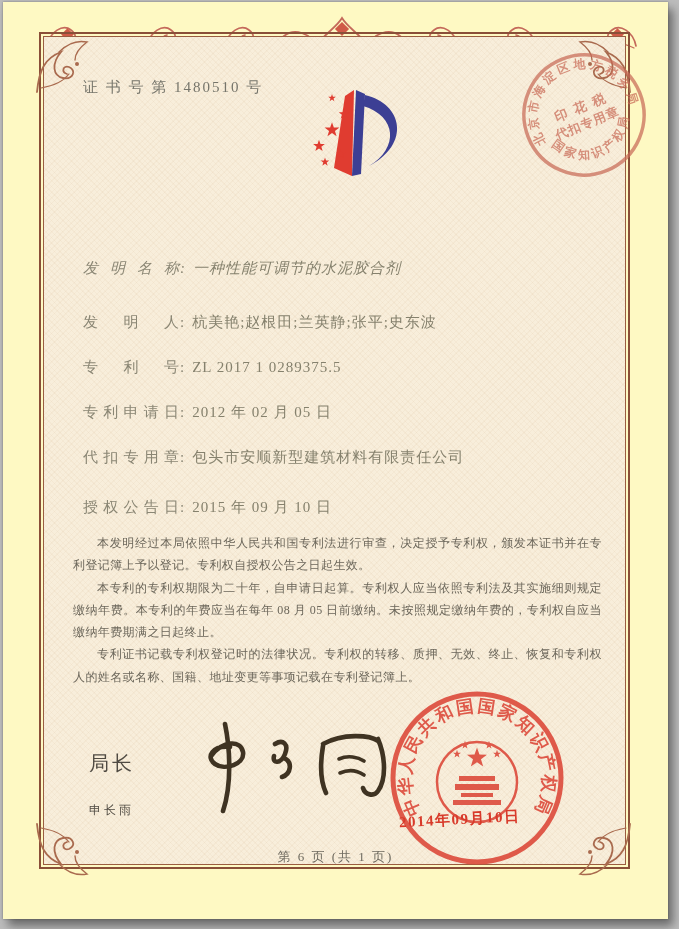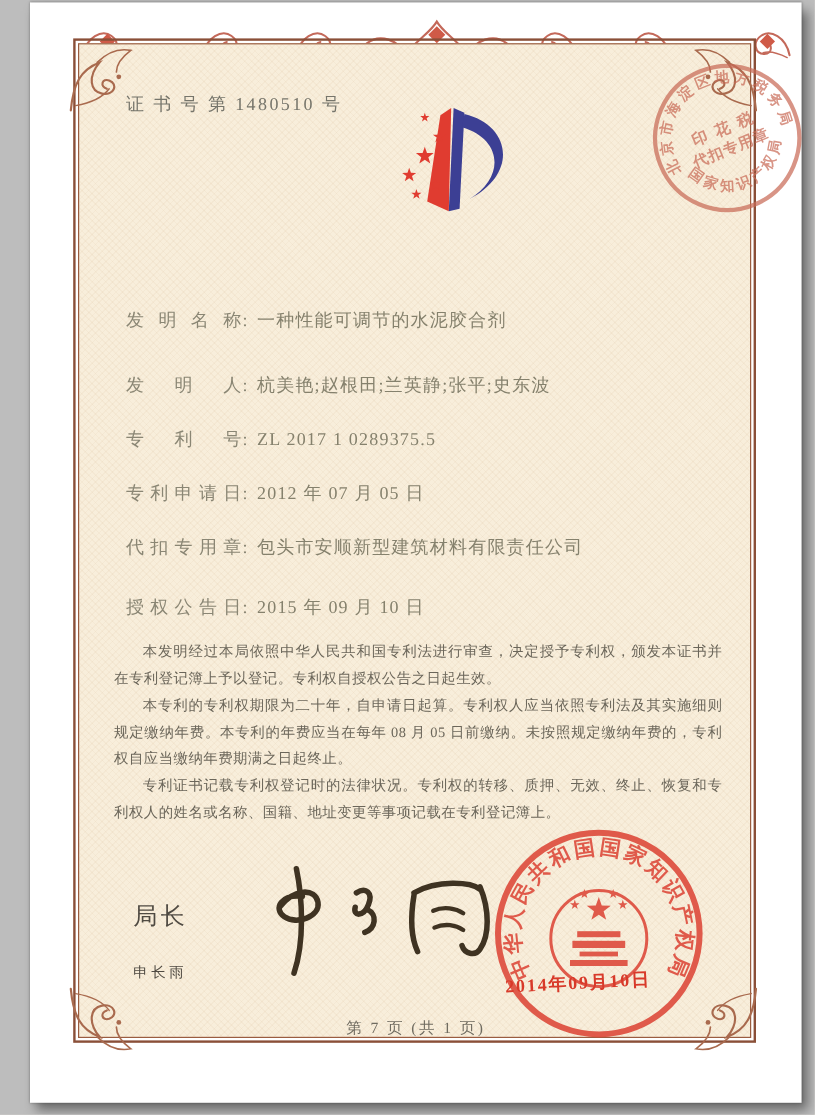--- a/index.html
+++ b/index.html
@@ -1,33 +1,33 @@
 <!DOCTYPE html>
 <html><head>
 <meta charset="utf-8">
 <style>
   html,body{margin:0;padding:0;}
   body{background:#c9c9c9;font-family:"Liberation Serif","DejaVu Serif",serif;}
   .screen{position:relative;width:679px;height:929px;background:#bdbdbd;overflow:hidden;}
-  .paper{position:absolute;left:3px;top:2px;right:11px;bottom:10px;background:#ffffff;
-         box-shadow:5px 7px 9px rgba(40,40,40,.55),0 0 2px rgba(0,0,0,.35);margin-left:22px;}
+  .paper{position:absolute;left:3px;top:2px;right:11px;bottom:10px;background:#fef9c3;
+         box-shadow:5px 7px 9px rgba(40,40,40,.55),0 0 2px rgba(0,0,0,.35);}
   .frame{position:absolute;left:36px;top:30px;right:38px;bottom:50px;border:2px solid #8a4f38;}
   .frame-inner{position:absolute;inset:2px;border:1px solid #9a5c40;
       background:
         repeating-linear-gradient(45deg,rgba(197,156,110,.07) 0 1px,rgba(0,0,0,0) 1px 4px),
         repeating-linear-gradient(-45deg,rgba(197,156,110,.07) 0 1px,rgba(0,0,0,0) 1px 4px),
         #f8eedb;}
   .cert-number{position:absolute;left:80px;top:76px;font-size:15px;color:#76756b;
       letter-spacing:2px;white-space:pre;}
   .logo{position:absolute;left:272px;top:80px;}
   .title{position:absolute;left:0;top:172px;width:100%;text-align:center;font-size:33px;
       color:#4b4a45;letter-spacing:20px;text-indent:20px;font-weight:500;}
   .fields{position:absolute;left:80px;top:256px;right:60px;}
   .row{display:flex;align-items:baseline;font-size:15px;color:#87836f;margin-bottom:24px;line-height:21px;}
-  .row.gap-xl{margin-bottom:33px;}
+  .row.gap-xl{margin-bottom:33px;font-style:italic;}
   .row.gap-lg{margin-bottom:29px;}
   .flabel{display:inline-block;width:96px;text-align:justify;text-align-last:justify;color:#8a8674;}
   .fcolon{margin:0 8px 0 1px;color:#8a8674;}
   .fvalue{white-space:pre;color:#85816d;letter-spacing:1px;}
   .body-text{position:absolute;left:70px;top:530px;right:66px;font-size:12px;line-height:22.3px;
       color:#6b665a;text-align:justify;letter-spacing:.4px;}
   .body-text p{margin:0;text-indent:2em;}
   .sig-title{position:absolute;left:86px;top:748px;font-size:20px;color:#4f4a42;letter-spacing:3px;}
   .sig-name{position:absolute;left:86px;top:800px;font-size:12px;color:#4f4a42;letter-spacing:3px;}
   .signature{position:absolute;left:170px;top:712px;}
@@ -126,21 +126,21 @@
         <span class="fvalue">杭美艳;赵根田;兰英静;张平;史东波</span>
       </div>
       <div class="row">
         <span class="flabel">专利号</span>
           <span class="fcolon">:</span>
         <span class="fvalue">ZL 2017 1 0289375.5</span>
       </div>
       <div class="row">
         <span class="flabel">专利申请日</span>
           <span class="fcolon">:</span>
-        <span class="fvalue">2012 年 07 月 05 日</span>
+        <span class="fvalue">2012 年 02 月 05 日</span>
       </div>
       <div class="row gap-lg">
         <span class="flabel">代扣专用章</span>
           <span class="fcolon">:</span>
         <span class="fvalue">包头市安顺新型建筑材料有限责任公司</span>
       </div>
       <div class="row">
         <span class="flabel">授权公告日</span>
           <span class="fcolon">:</span>
         <span class="fvalue">2015 年 09 月 10 日</span>
@@ -202,16 +202,16 @@
           <textPath href="#taxTop" startOffset="50%" text-anchor="middle">北京市海淀区地方税务局</textPath>
         </text>
         <text font-size="12" font-weight="bold" fill="#c96b57" letter-spacing="3">
           <textPath href="#taxBot" startOffset="50%" text-anchor="middle">国家知识产权局</textPath>
         </text>
         <text x="75" y="71" text-anchor="middle" font-size="13" font-weight="bold" fill="#c96b57" letter-spacing="2">印 花 税</text>
         <text x="75" y="88" text-anchor="middle" font-size="12.5" font-weight="bold" fill="#c96b57" letter-spacing="1">代扣专用章</text>
       </g>
     </svg>
 
-    <div class="footer">第 7 页 (共 1 页)</div>
+    <div class="footer">第 6 页 (共 1 页)</div>
 
   </div>
 </div>
 
 </body></html>

